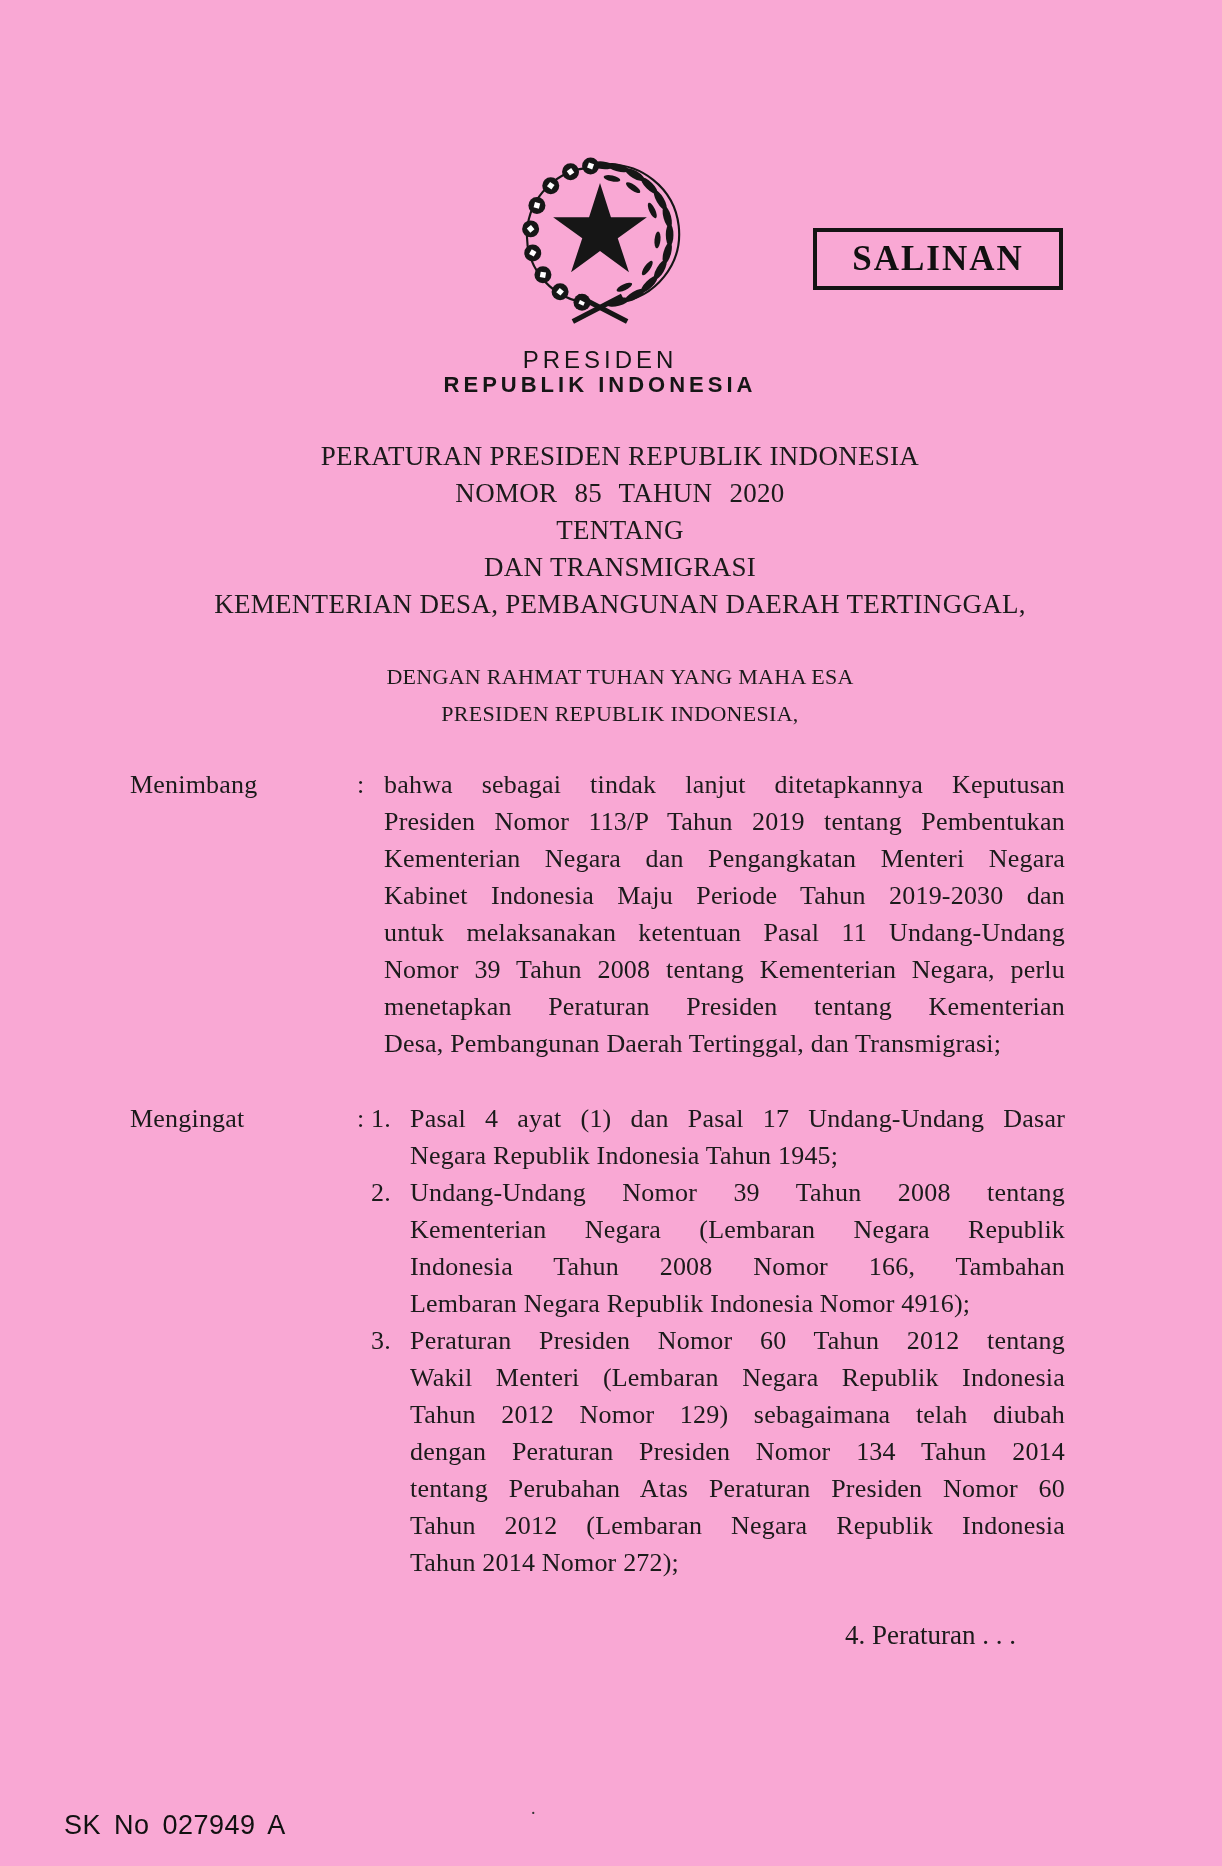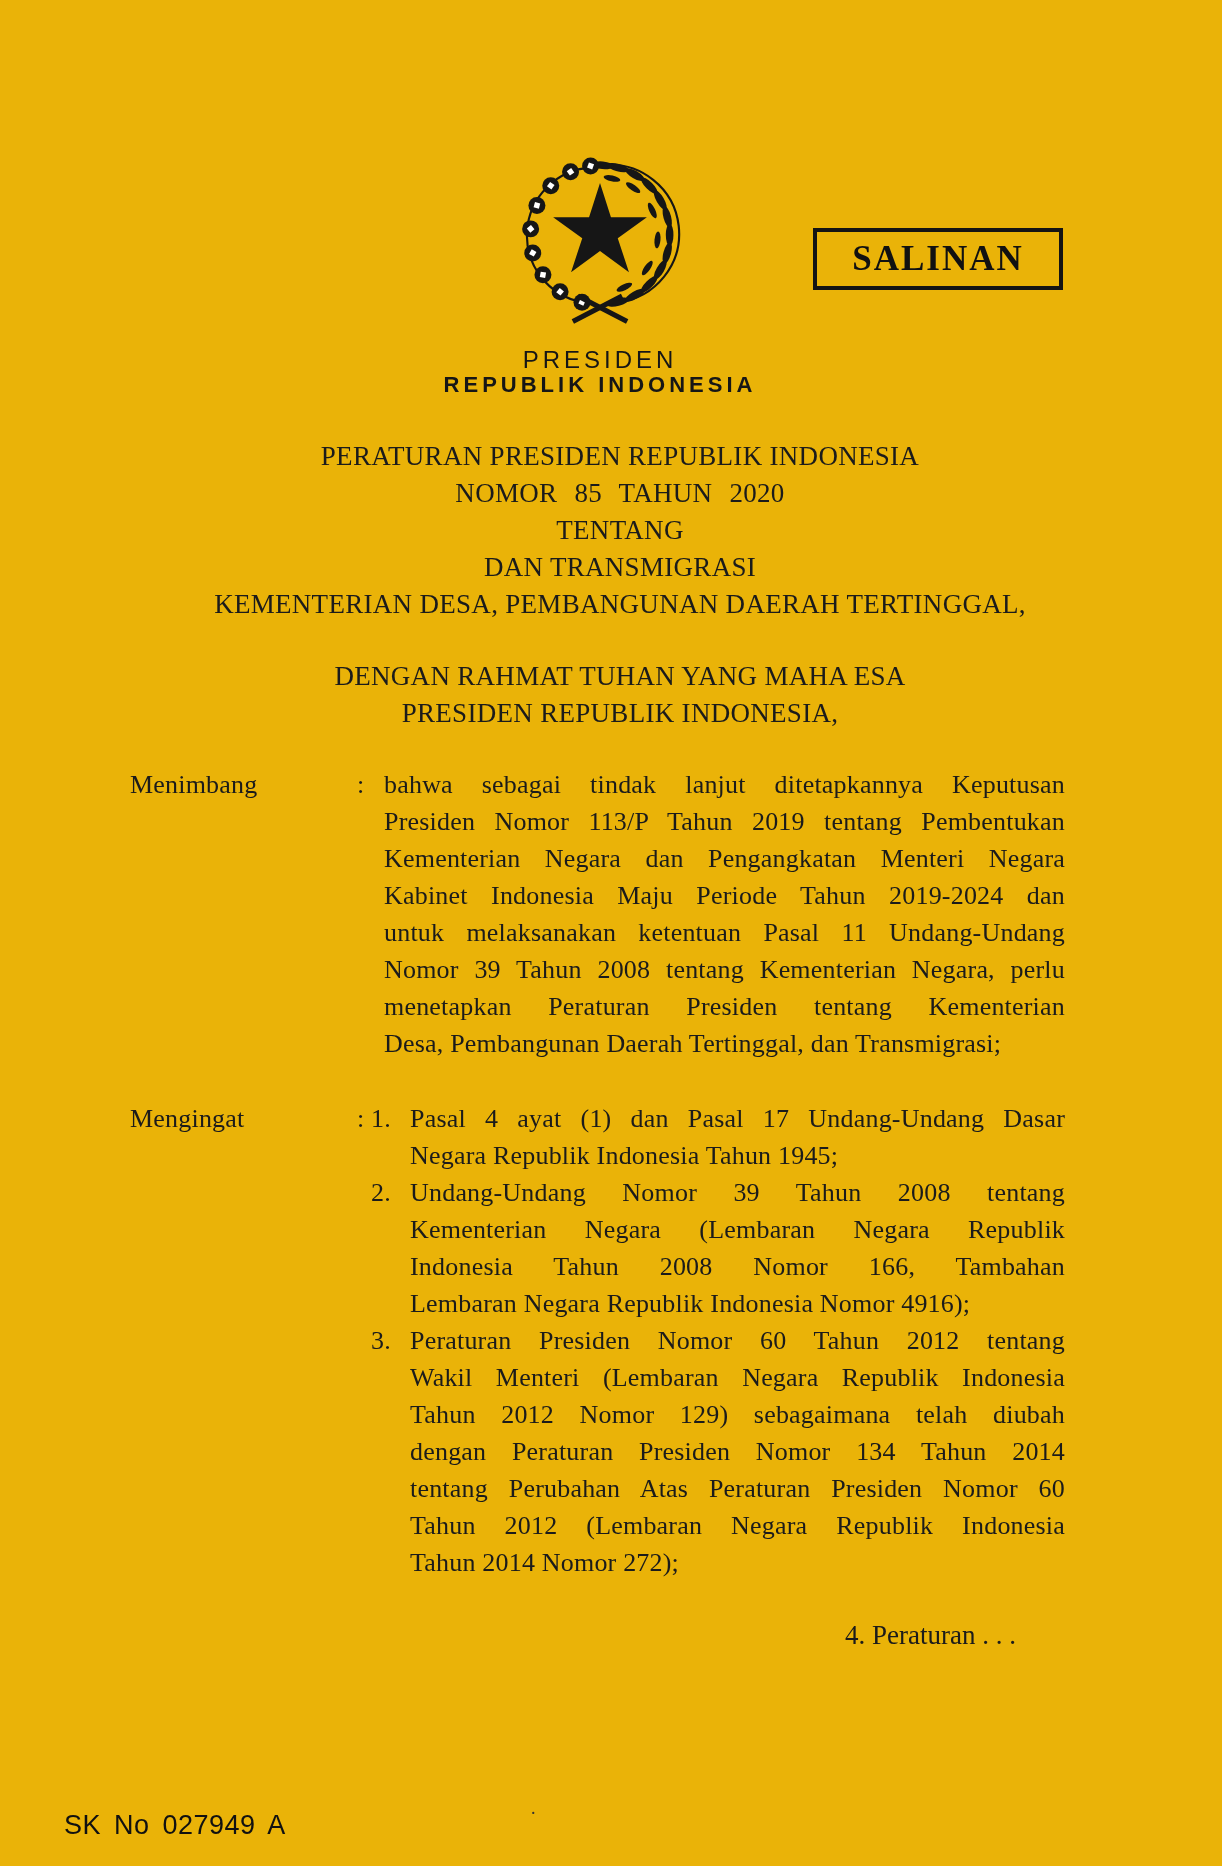--- a/index.html
+++ b/index.html
@@ -1,21 +1,21 @@
 <!DOCTYPE html>
 <html><head>
 <meta charset="utf-8">
 <style>
   * { margin: 0; padding: 0; box-sizing: border-box; }
   html, body { background: #ffffff; }
   .page {
     position: relative;
     width: 1222px;
     height: 1866px;
-    background: #eab308;
+    background: #f9a8d4;
     color: #1b1b1b;
     font-family: "Liberation Serif", serif;
     overflow: hidden;
   }
 
   
   .emblem {
     position: absolute;
     left: 515px;
     top: 150px;
@@ -58,21 +58,21 @@
   }
   .gov-line2 {
     top: 372px;
     font-family: "Liberation Sans", sans-serif;
     font-weight: 700;
     font-size: 22px;
     letter-spacing: 4px;
     color: #161616;
   }
   .doc-title { top: 438px; font-size: 27px; letter-spacing: 0.3px; }
-  .preamble  { top: 658px; font-size: 27px; letter-spacing: 0.3px; }
+  .preamble  { top: 658px; font-size: 22px; letter-spacing: 0.3px; }
   .tline { height: 37px; line-height: 37px; padding-left: 40px; }
   .tline.nomor { word-spacing: 10px; }
 
   
   .section {
     position: absolute;
     left: 130px;
     width: 935px;
     font-size: 26px;
     letter-spacing: 0.2px;
@@ -220,21 +220,21 @@
     <div class="tline">PRESIDEN REPUBLIK INDONESIA,</div>
   </div>
 
   <div class="section" id="menimbang">
     <div class="sec-label">Menimbang</div>
     <div class="sec-colon">:</div>
     <div class="sec-body-men">
       <div class="jline">bahwa sebagai tindak lanjut ditetapkannya Keputusan</div>
       <div class="jline">Presiden Nomor 113/P Tahun 2019 tentang Pembentukan</div>
       <div class="jline">Kementerian Negara dan Pengangkatan Menteri Negara</div>
-      <div class="jline">Kabinet Indonesia Maju Periode Tahun 2019-2024 dan</div>
+      <div class="jline">Kabinet Indonesia Maju Periode Tahun 2019-2030 dan</div>
       <div class="jline">untuk melaksanakan ketentuan Pasal 11 Undang-Undang</div>
       <div class="jline">Nomor 39 Tahun 2008 tentang Kementerian Negara, perlu</div>
       <div class="jline">menetapkan Peraturan Presiden tentang Kementerian</div>
       <div class="pline">Desa, Pembangunan Daerah Tertinggal, dan Transmigrasi;</div>
     </div>
   </div>
 
   <div class="section" id="mengingat">
     <div class="sec-label">Mengingat</div>
     <div class="sec-colon">:</div>

